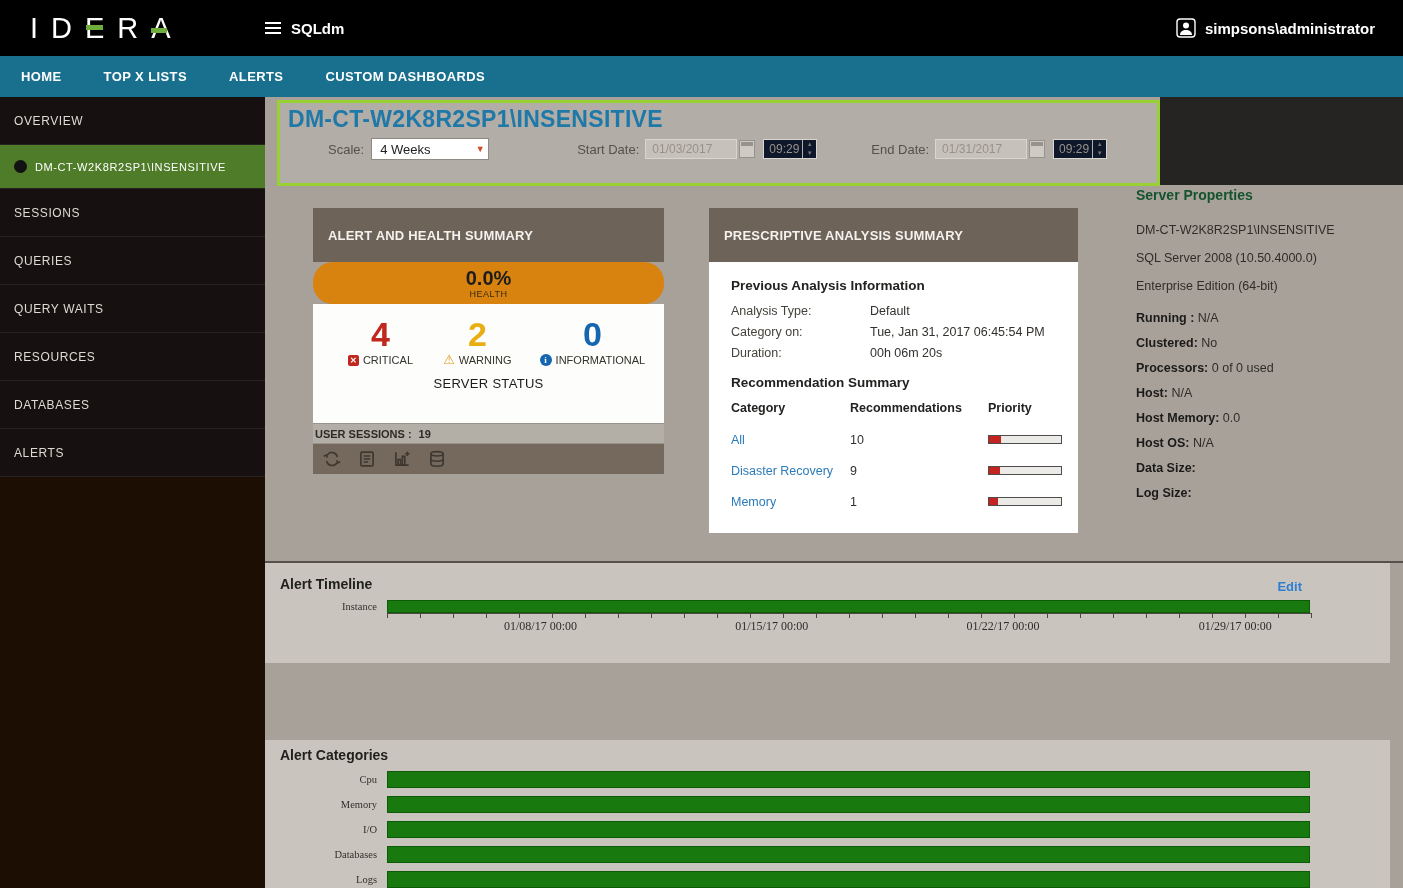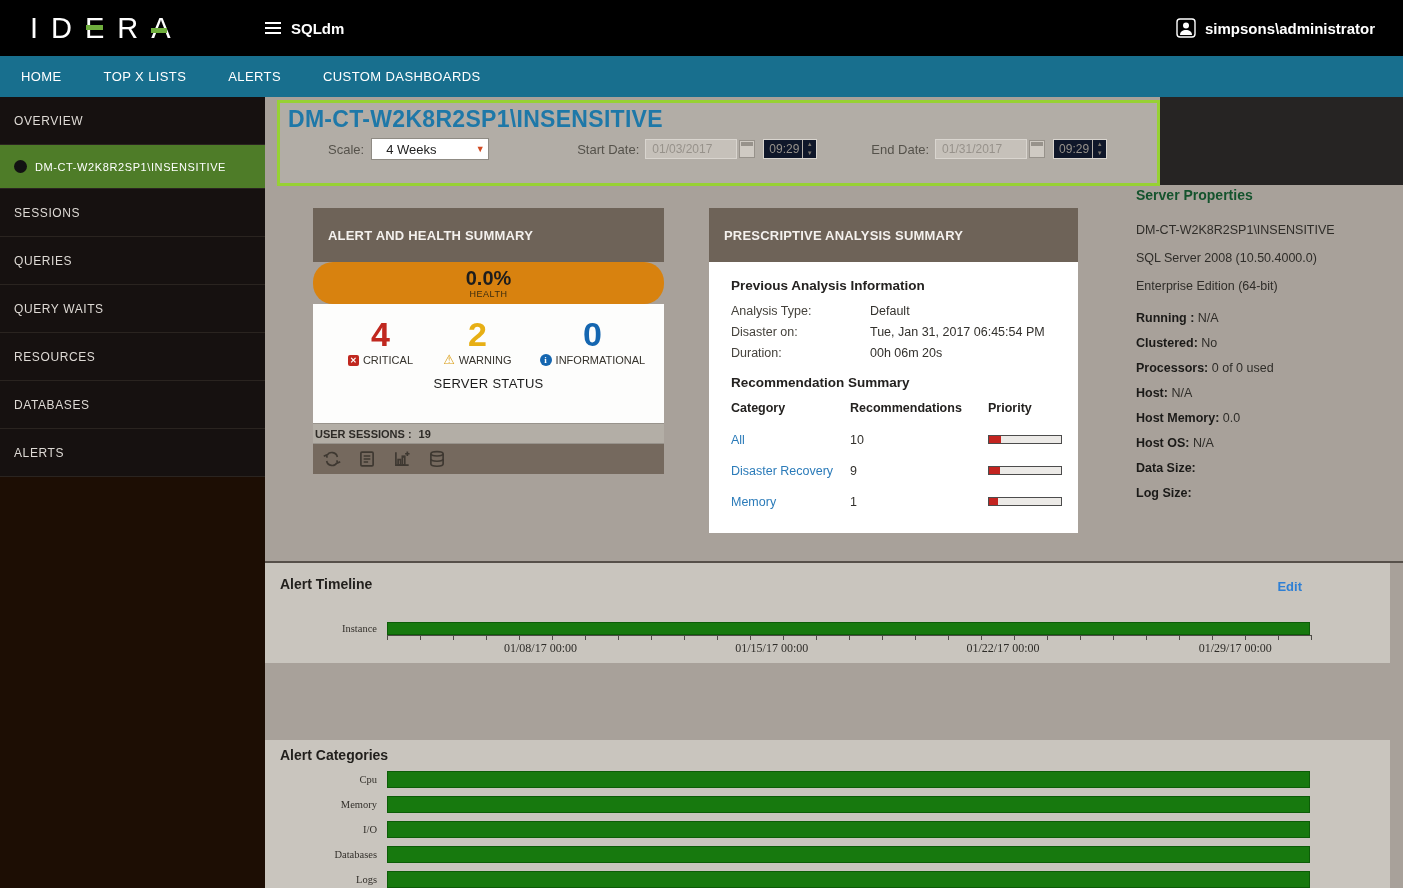--- a/index.html
+++ b/index.html
@@ -12,40 +12,40 @@
   .logo .gbar { position:absolute; height:5px; background:#6fae3d; }
   .logo .gbar.b1 { left:56px; top:13px; width:17px; }
   .logo .gbar.b2 { left:121px; top:16px; width:16px; }
   .appname { display:flex; align-items:center; gap:10px; font-weight:bold; font-size:15px; margin-left:30px; }
   .burger { display:inline-flex; flex-direction:column; gap:3px; cursor:pointer; }
   .burger i { display:block; width:16px; height:2px; background:#fff; }
   .userarea { margin-left:auto; margin-right:28px; display:flex; align-items:center; gap:9px; font-weight:bold; font-size:15px; cursor:pointer; }
 
   
   .navbar { height:41px; background:#186f8e; display:flex; align-items:center; }
-  .nav-item { padding:16px 21px; color:#fff; font-weight:normal; font-size:13px; letter-spacing:.4px; line-height:41px; cursor:pointer; }
+  .nav-item { padding:16px 21px; color:#fff; font-weight:bold; font-size:13px; letter-spacing:.4px; line-height:41px; cursor:pointer; }
 
   
   .main { display:flex; height:791px; }
   .sidebar { width:265px; background:#161110; display:flex; flex-direction:column; flex:none; }
   .side-item { height:48px; border-bottom:1px solid #2a2420; display:flex; align-items:center; padding-left:14px; color:#dedad5; font-size:12px; letter-spacing:.6px; cursor:pointer; }
   .side-item.selected { height:44px; background:#4e7c28; color:#fff; font-size:11px; gap:8px; }
   .bullet { width:13px; height:13px; border-radius:50%; background:#121212; flex:none; }
   .sidebar-fill { flex:1; background:#1d0e04; }
 
   .content { flex:1; display:flex; flex-direction:column; background:#a8a19a; }
   .content-top { height:528px; position:relative; }
   .dark-tr { position:absolute; left:895px; right:0; top:0; height:88px; background:#262423; }
 
   
   .hdr-box { position:relative; z-index:2; margin:3px 0 0 12px; width:883px; height:86px; border:3px solid #97d134; background:#b2ada6; }
   .hdr-title { margin:3px 0 0 8px; font-size:23px; font-weight:bold; color:#1e78a8; letter-spacing:.3px; }
   .hdr-controls { display:flex; align-items:center; margin-top:5px; padding-left:48px; font-size:13px; color:#45413b; }
   .sel { width:118px; height:22px; background:#fff; border:1px solid #8f8b84; display:flex; align-items:center; margin-left:7px; cursor:pointer; }
-  .sel-text { flex:1; padding-left:14px; font-size:13px; color:#222; }
+  .sel-text { flex:1; padding-left:8px; font-size:13px; color:#222; }
   .sel-arrow { width:16px; color:#d04a22; font-size:9px; text-align:center; }
   .ctl-label { color:#55524b; }
   .lbl-start { margin-left:88px; }
   .lbl-end { margin-left:54px; }
   .dinput { width:92px; height:20px; background:#c6c1ba; border:1px solid #d9d5cf; color:#97928b; font-size:12px; display:flex; align-items:center; padding-left:6px; margin-left:6px; }
   .cal { width:16px; height:18px; border:1px solid #97928b; background:#cfcac3; margin-left:2px; position:relative; cursor:pointer; flex:none; }
   .cal::before { content:""; position:absolute; left:1px; right:1px; top:1px; height:4px; background:#97928b; }
   .time-wrap { display:flex; margin-left:8px; height:20px; border:1px solid #d9d5cf; background:#0f172a; }
   .time-text { width:38px; padding-left:5px; color:#97928b; font-size:12px; display:flex; align-items:center; }
   .spin { width:14px; border-left:1px solid #b5b0a9; display:flex; flex-direction:column; }
@@ -94,21 +94,21 @@
   .sp-kv b { color:#1b1a18; }
   .sp-kv-block { margin-top:6px; }
 
   
   .bottom-area { height:340px; border-top:2px solid #56504a; background:#a8a19a; display:flex; flex-direction:column;gap:36px; }
   .panel { background:#c9c5be; margin-right:13px; }
   .tl-panel { height:100px; position:relative; padding-top:13px; }
   .panel-head { font-size:14px; font-weight:bold; color:#22201d; padding-left:15px; }
   .edit-link { position:absolute; right:88px; top:16px; color:#2e7fd4; font-weight:bold; font-size:13px; cursor:pointer; }
   .chart-row { display:flex; align-items:center; }
-  .tl-row { margin-top:30px; }
+  .tl-row { margin-top:8px; }
   .chart-label { width:122px; text-align:right; padding-right:10px; font-family:"Liberation Serif",serif; font-size:10.5px; color:#33302b; }
   .gbar-tl { width:923px; height:13px; background:#17790e; border:1px solid #0c5c07; }
   .axis { margin-left:122px; width:925px; height:5px; border-top:1px solid #4d4a45; background:repeating-linear-gradient(90deg,#4d4a45 0 1px,transparent 1px 33px); }
   .tick-row { position:relative; margin-left:122px; width:925px; height:14px; font-family:"Liberation Serif",serif; font-size:12px; color:#2e2c28; }
   .tick { position:absolute; transform:translateX(-50%); top:1px; white-space:nowrap; }
   .gap5 { height:5px; }
   .cat-panel { flex:1; padding-top:7px; }
   .cat-row { margin-top:8px; }
   .gbar-cat { width:923px; height:17px; background:#17790e; border:1px solid #0c5c07; }
 </style>
@@ -267,21 +267,21 @@
           </div>
         </div>
 
         <div class="card2">
           <div class="card-hd">PRESCRIPTIVE ANALYSIS SUMMARY</div>
           <div class="card2-body">
             <div class="sec-head">Previous Analysis Information</div>
             <div class="info-grid">
               <span>Analysis Type:</span>
               <span class="val">Default</span>
-              <span>Disaster on:</span>
+              <span>Category on:</span>
               <span class="val">Tue, Jan 31, 2017 06:45:54 PM</span>
               <span>Duration:</span>
               <span class="val">00h 06m 20s</span>
             </div>
             <div class="sec-head">Recommendation Summary</div>
             <div class="rec-table">
               <span class="rec-hdr">Category</span>
               <span class="rec-hdr">Recommendations</span>
               <span class="rec-hdr">Priority</span>
 

